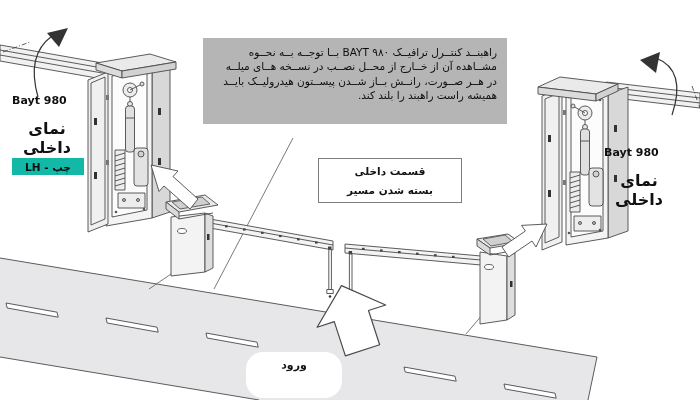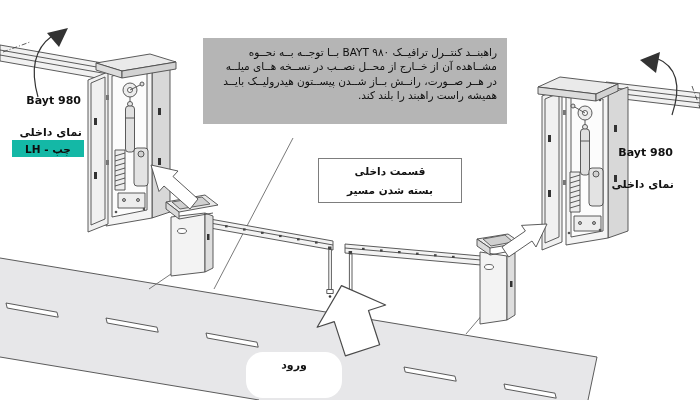--- a/index.html
+++ b/index.html
@@ -13,22 +13,22 @@
   .txt{position:absolute;z-index:2;}
   .instruction-box{
     left:203px;top:38px;width:304px;height:86px;
     background:#b5b5b5;
     padding:7px 10px 6px 10px;box-sizing:border-box;
     direction:rtl;text-align:right;
     font-size:10.5px;font-weight:normal;line-height:14.4px;
     color:#0e0e0e;
   }
   .unit-label{width:72px;}
-  .unit-label .title{font-size:11px;font-weight:bold;text-align:right;padding-right:3px;}
-  .unit-label .subtitle{direction:rtl;font-size:11px;font-weight:bold;text-align:right;padding-right:2px;margin-top:19px;}
+  .unit-label .title{font-size:11px;font-weight:bold;padding-right:3px;}
+  .unit-label .subtitle{direction:rtl;font-size:16px;font-weight:bold;text-align:center;padding-right:2px;margin-top:12px;}
   .unit-label .chip{
     margin-top:1px;background:#14b8a6;color:#0e0e0e;
     font-size:10.5px;font-weight:bold;text-align:center;
     padding:3px 0 2px 0;direction:ltr;
   }
   #lh-label{left:12px;top:94px;}
   #rh-label{left:604px;top:146px;}
   .center-box{
     left:318px;top:158px;width:144px;height:45px;
     background:#fff;border:1px solid #7d7d7d;box-sizing:border-box;

